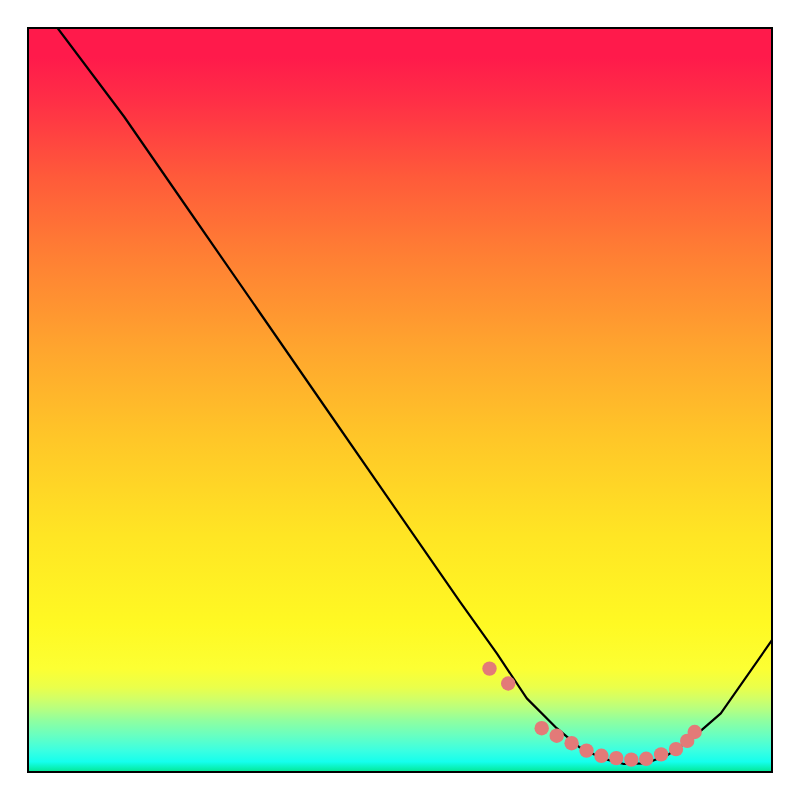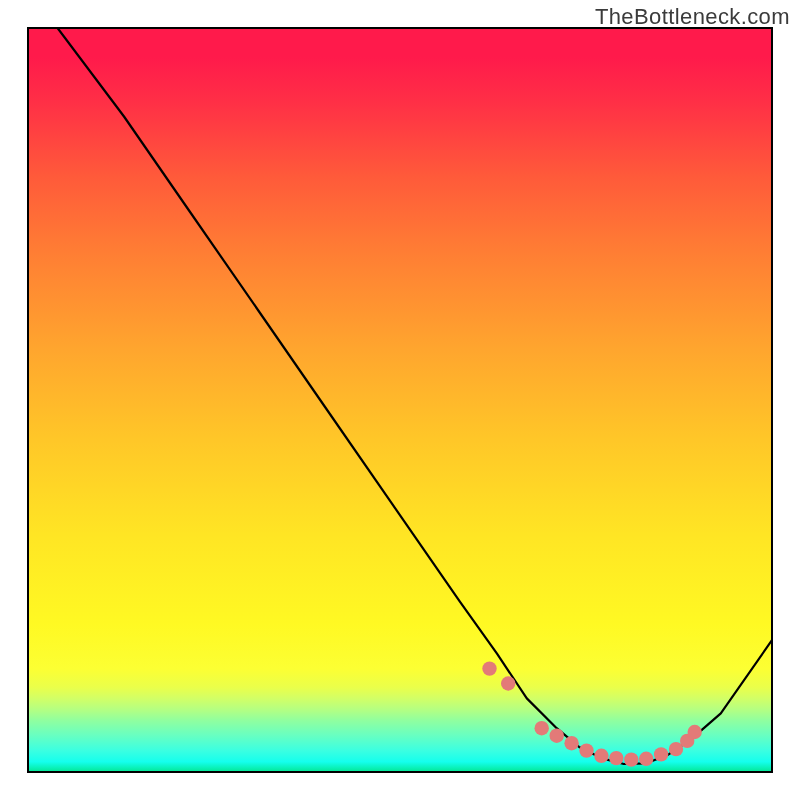--- a/index.html
+++ b/index.html
@@ -83,21 +83,20 @@
     stroke: #000000;
     stroke-width: 2.2;
     stroke-linejoin: round;
     stroke-linecap: round;
   }
 </style>
 </head>
 <body>
 
 <div class="wrap">
-  <div class="watermark">TheBottleneck.com</div>
 
   <div class="plot-area">
     <div class="gradient"></div>
     <svg class="curve" viewBox="0 0 746 746" preserveAspectRatio="none">
       <path id="curvePath" class="curve-path" d="M29.8 0.0 L97.0 89.5 L164.1 186.5 L231.3 283.5 L298.4 380.5 L365.5 477.4 L432.7 574.4 L470.0 626.6 L499.8 671.4 L529.7 701.2 L552.0 719.9 L574.4 731.1 L596.8 737.0 L619.2 736.3 L641.6 727.4 L663.9 712.4 L693.8 686.3 L746.0 611.7"></path>
       <g id="dotsGroup">
           <circle cx="462.5" cy="641.6" r="7.2" class="dot"></circle>
           <circle cx="481.2" cy="656.5" r="7.2" class="dot"></circle>
           <circle cx="514.7" cy="701.2" r="7.2" class="dot"></circle>
           <circle cx="529.7" cy="708.7" r="7.2" class="dot"></circle>

